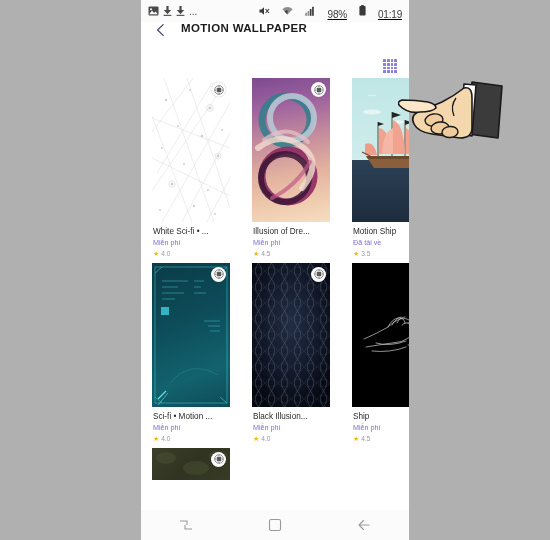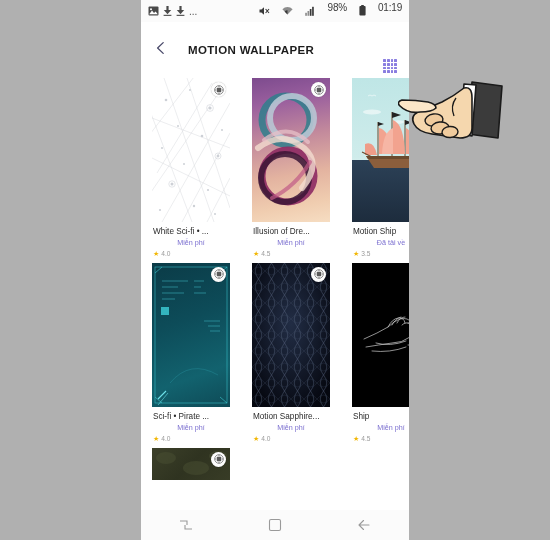--- a/index.html
+++ b/index.html
@@ -16,29 +16,28 @@
     position: absolute; left: 141px; top: 0; width: 268px; height: 540px;
     background: #ffffff; overflow: hidden;
   }
 
   
   #statusbar {
     position: relative; height: 22px; background: #fbfbfb;
     display: flex; align-items: center; padding: 0 7px;
   }
   #status-left { display: flex; align-items: center; gap: 4px; }
-  #status-right { margin-left: auto; display: flex; align-items: flex-start; gap: 12px; }
+  #status-right { margin-left: auto; display: flex; align-items: flex-end; gap: 12px; text-decoration: underline; }
   .sb-txt { font-size: 10px; color: #3a3a3a; letter-spacing: -0.2px; }
   .sb-dots { font-size: 10px; color: #555; letter-spacing: 0px; }
 
   
   #titlebar {
-    height: 34px; background: #ffffff; display: flex; align-items: flex-end;
+    height: 34px; background: #ffffff; display: flex; align-items: flex-start;
     padding: 0 0 0 12px;
-    gap: 7px;
   }
   #back-chevron { width: 16px; height: 16px; display: block; }
   #page-title {
     font-size: 11.5px; font-weight: bold; color: #1c1c1c;
     letter-spacing: 0.35px; margin-left: 12px;
   }
 
   
   #toolbar { height: 22px; position: relative; background: #fff; }
   #grid-toggle {
@@ -67,21 +66,21 @@
     border-radius: 50%; background: #fdfdfd;
     display: flex; align-items: center; justify-content: center;
     box-shadow: 0 0 1px rgba(0,0,0,.35);
   }
   .badge svg { display: block; }
   .meta { padding: 4px 1px 0 1px; }
   .m-title {
     font-size: 8.2px; color: #2b2b2b; white-space: nowrap;
     overflow: hidden; line-height: 1.35;
   }
-  .m-price { font-size: 7.2px; color: #7b6fd0; line-height: 1.5; margin-top: 1px; text-align: center; }
+  .m-price { font-size: 7.2px; color: #7b6fd0; line-height: 1.5; margin-top: 1px; }
   .m-price.downloaded { color: #7b6fd0; }
   .m-rating { display: flex; align-items: center; gap: 2px; margin-top: 1px; }
   .star { color: #f2b705; font-size: 7px; line-height: 1; }
   .m-rate-val { font-size: 6.6px; color: #9a9a9a; }
 
   
   .art { position: absolute; inset: 0; }
 
   
   .art-white { background: #ffffff; }
@@ -389,21 +388,21 @@
             </div>
             <span class="badge">
               <svg width="10" height="10" viewBox="0 0 12 12">
                 <circle cx="6" cy="6" r="5.2" fill="none" stroke="#5a5a5a" stroke-width="0.8"></circle>
                 <rect x="3.3" y="3.4" width="5.4" height="5.2" rx="0.8" fill="#5a5a5a"></rect>
                 <path d="M1 6 h1.6 M9.4 6 h1.6 M6 1 v1.6 M6 9.4 v1.6" stroke="#5a5a5a" stroke-width="0.9"></path>
               </svg>
             </span>
           </div>
           <div class="meta">
-            <div class="m-title">Sci-fi • Pirate ...</div>
+            <div class="m-title">Sci-fi • Motion ...</div>
             <div class="m-price">Miễn phí</div>
             <div class="m-rating">
               <span class="star">★</span>
               <span class="m-rate-val">4.0</span>
             </div>
           </div>
         </div>
 
         <div class="card">
           <div class="thumb">
@@ -426,21 +425,21 @@
             </div>
             <span class="badge">
               <svg width="10" height="10" viewBox="0 0 12 12">
                 <circle cx="6" cy="6" r="5.2" fill="none" stroke="#5a5a5a" stroke-width="0.8"></circle>
                 <rect x="3.3" y="3.4" width="5.4" height="5.2" rx="0.8" fill="#5a5a5a"></rect>
                 <path d="M1 6 h1.6 M9.4 6 h1.6 M6 1 v1.6 M6 9.4 v1.6" stroke="#5a5a5a" stroke-width="0.9"></path>
               </svg>
             </span>
           </div>
           <div class="meta">
-            <div class="m-title">Motion Sapphire...</div>
+            <div class="m-title">Black Illusion...</div>
             <div class="m-price">Miễn phí</div>
             <div class="m-rating">
               <span class="star">★</span>
               <span class="m-rate-val">4.0</span>
             </div>
           </div>
         </div>
 
         <div class="card">
           <div class="thumb">

